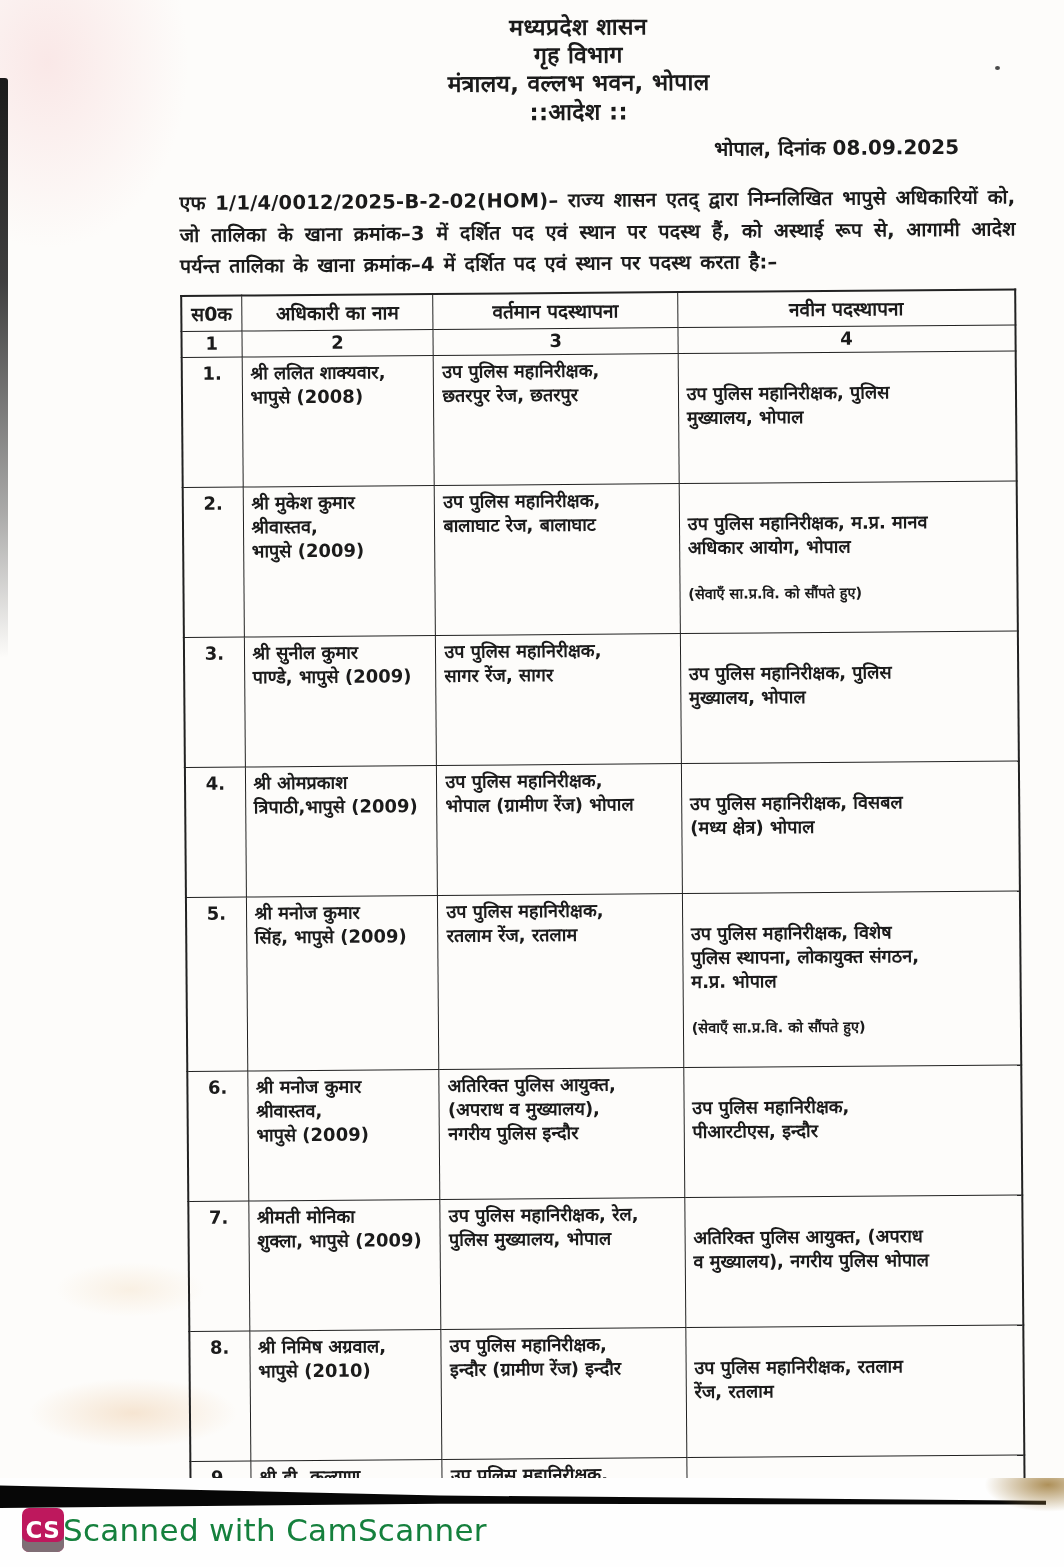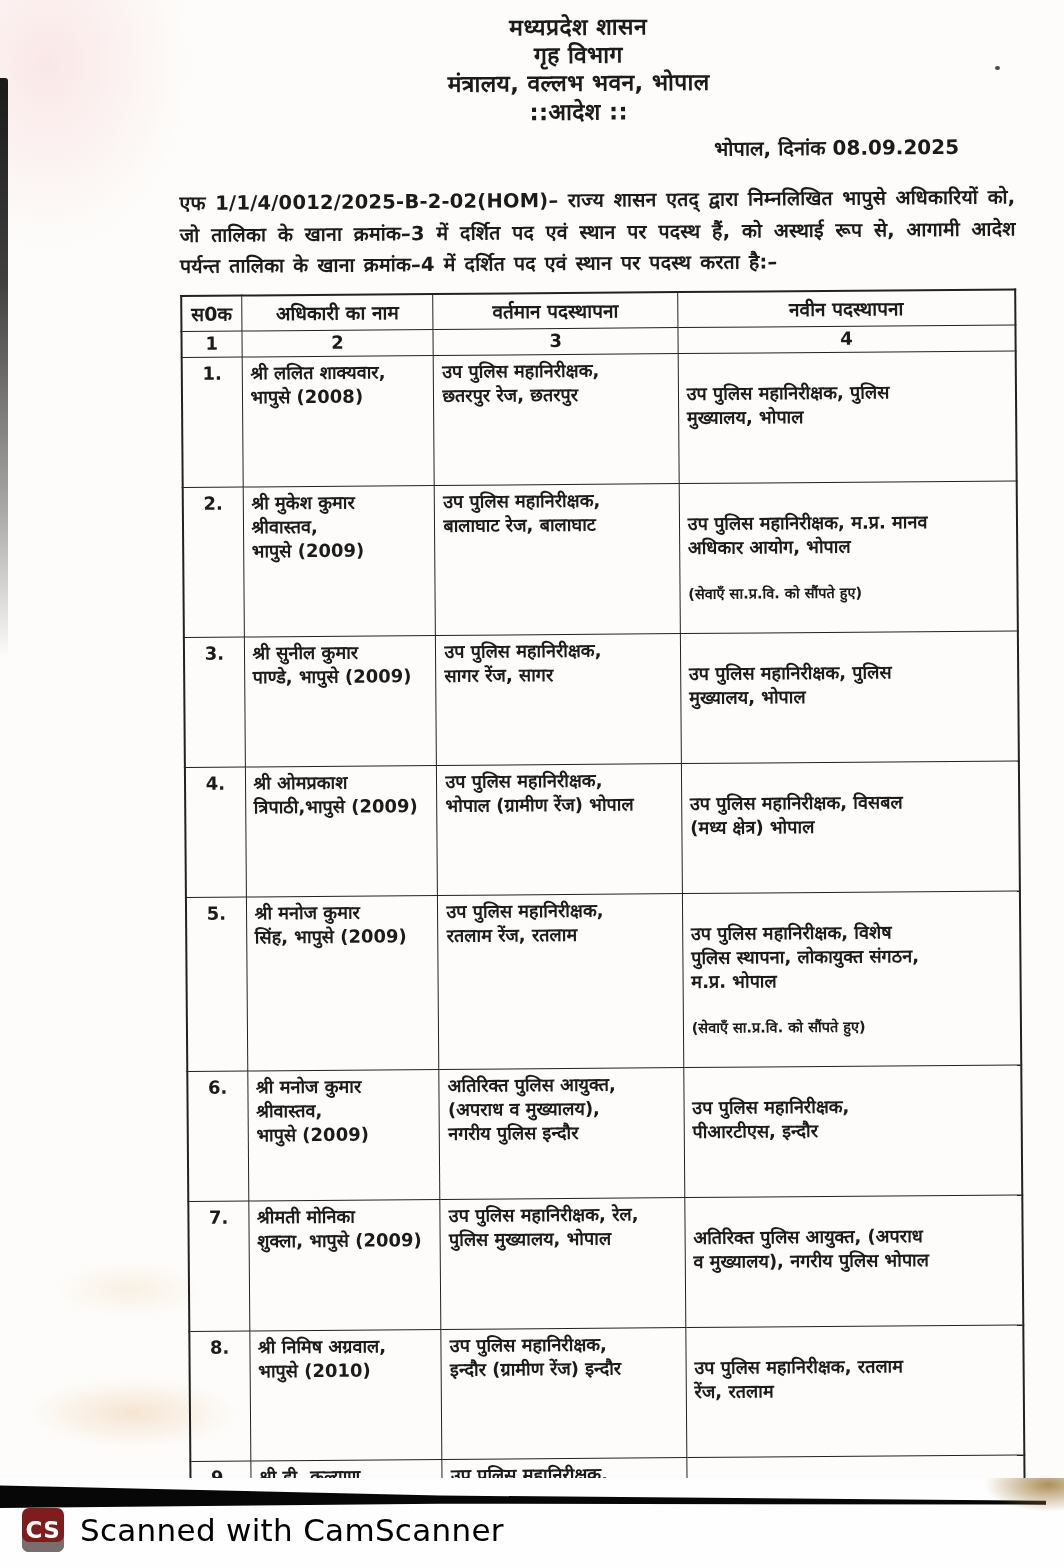--- a/index.html
+++ b/index.html
@@ -74,26 +74,26 @@
   .scan-strip {
     position:absolute; left:0; top:6px; width:1046px; height:24px; background:#070707;
     clip-path:polygon(0 6%, 42% 48%, 100% 70%, 100% 86%, 42% 82%, 0 100%);
   }
   .corner-swirl {
     position:absolute; right:0; top:0; width:80px; height:34px;
     background:radial-gradient(ellipse at 80% 20%, rgba(160,125,60,.85), rgba(160,125,60,0) 70%);
   }
   .cs-logo {
     position:absolute; left:22px; top:30px; width:42px; height:44px;
-    background:#7f1d1d; border-radius:7px;
+    background:#be185d; border-radius:7px;
     display:flex; align-items:center; justify-content:center;
     color:#ffffff; font-weight:700; font-size:23px; letter-spacing:.5px;
     box-shadow:inset 0 -10px 0 rgba(120,120,120,.9);
   }
-  .cs-text { position:absolute; left:80px; top:34px; font-size:31px; color:#000000; font-weight:400; letter-spacing:.3px; }
+  .cs-text { position:absolute; left:63px; top:34px; font-size:31px; color:#15803d; font-weight:400; letter-spacing:.3px; }
 </style>
 </head>
 <body>
 
 <div class="page">
 
   <div class="tint-top-left"></div>
   <div class="edge-shadow-left"></div>
   <div class="blob-mid-left"></div>
   <div class="blob-bottom-left"></div>

